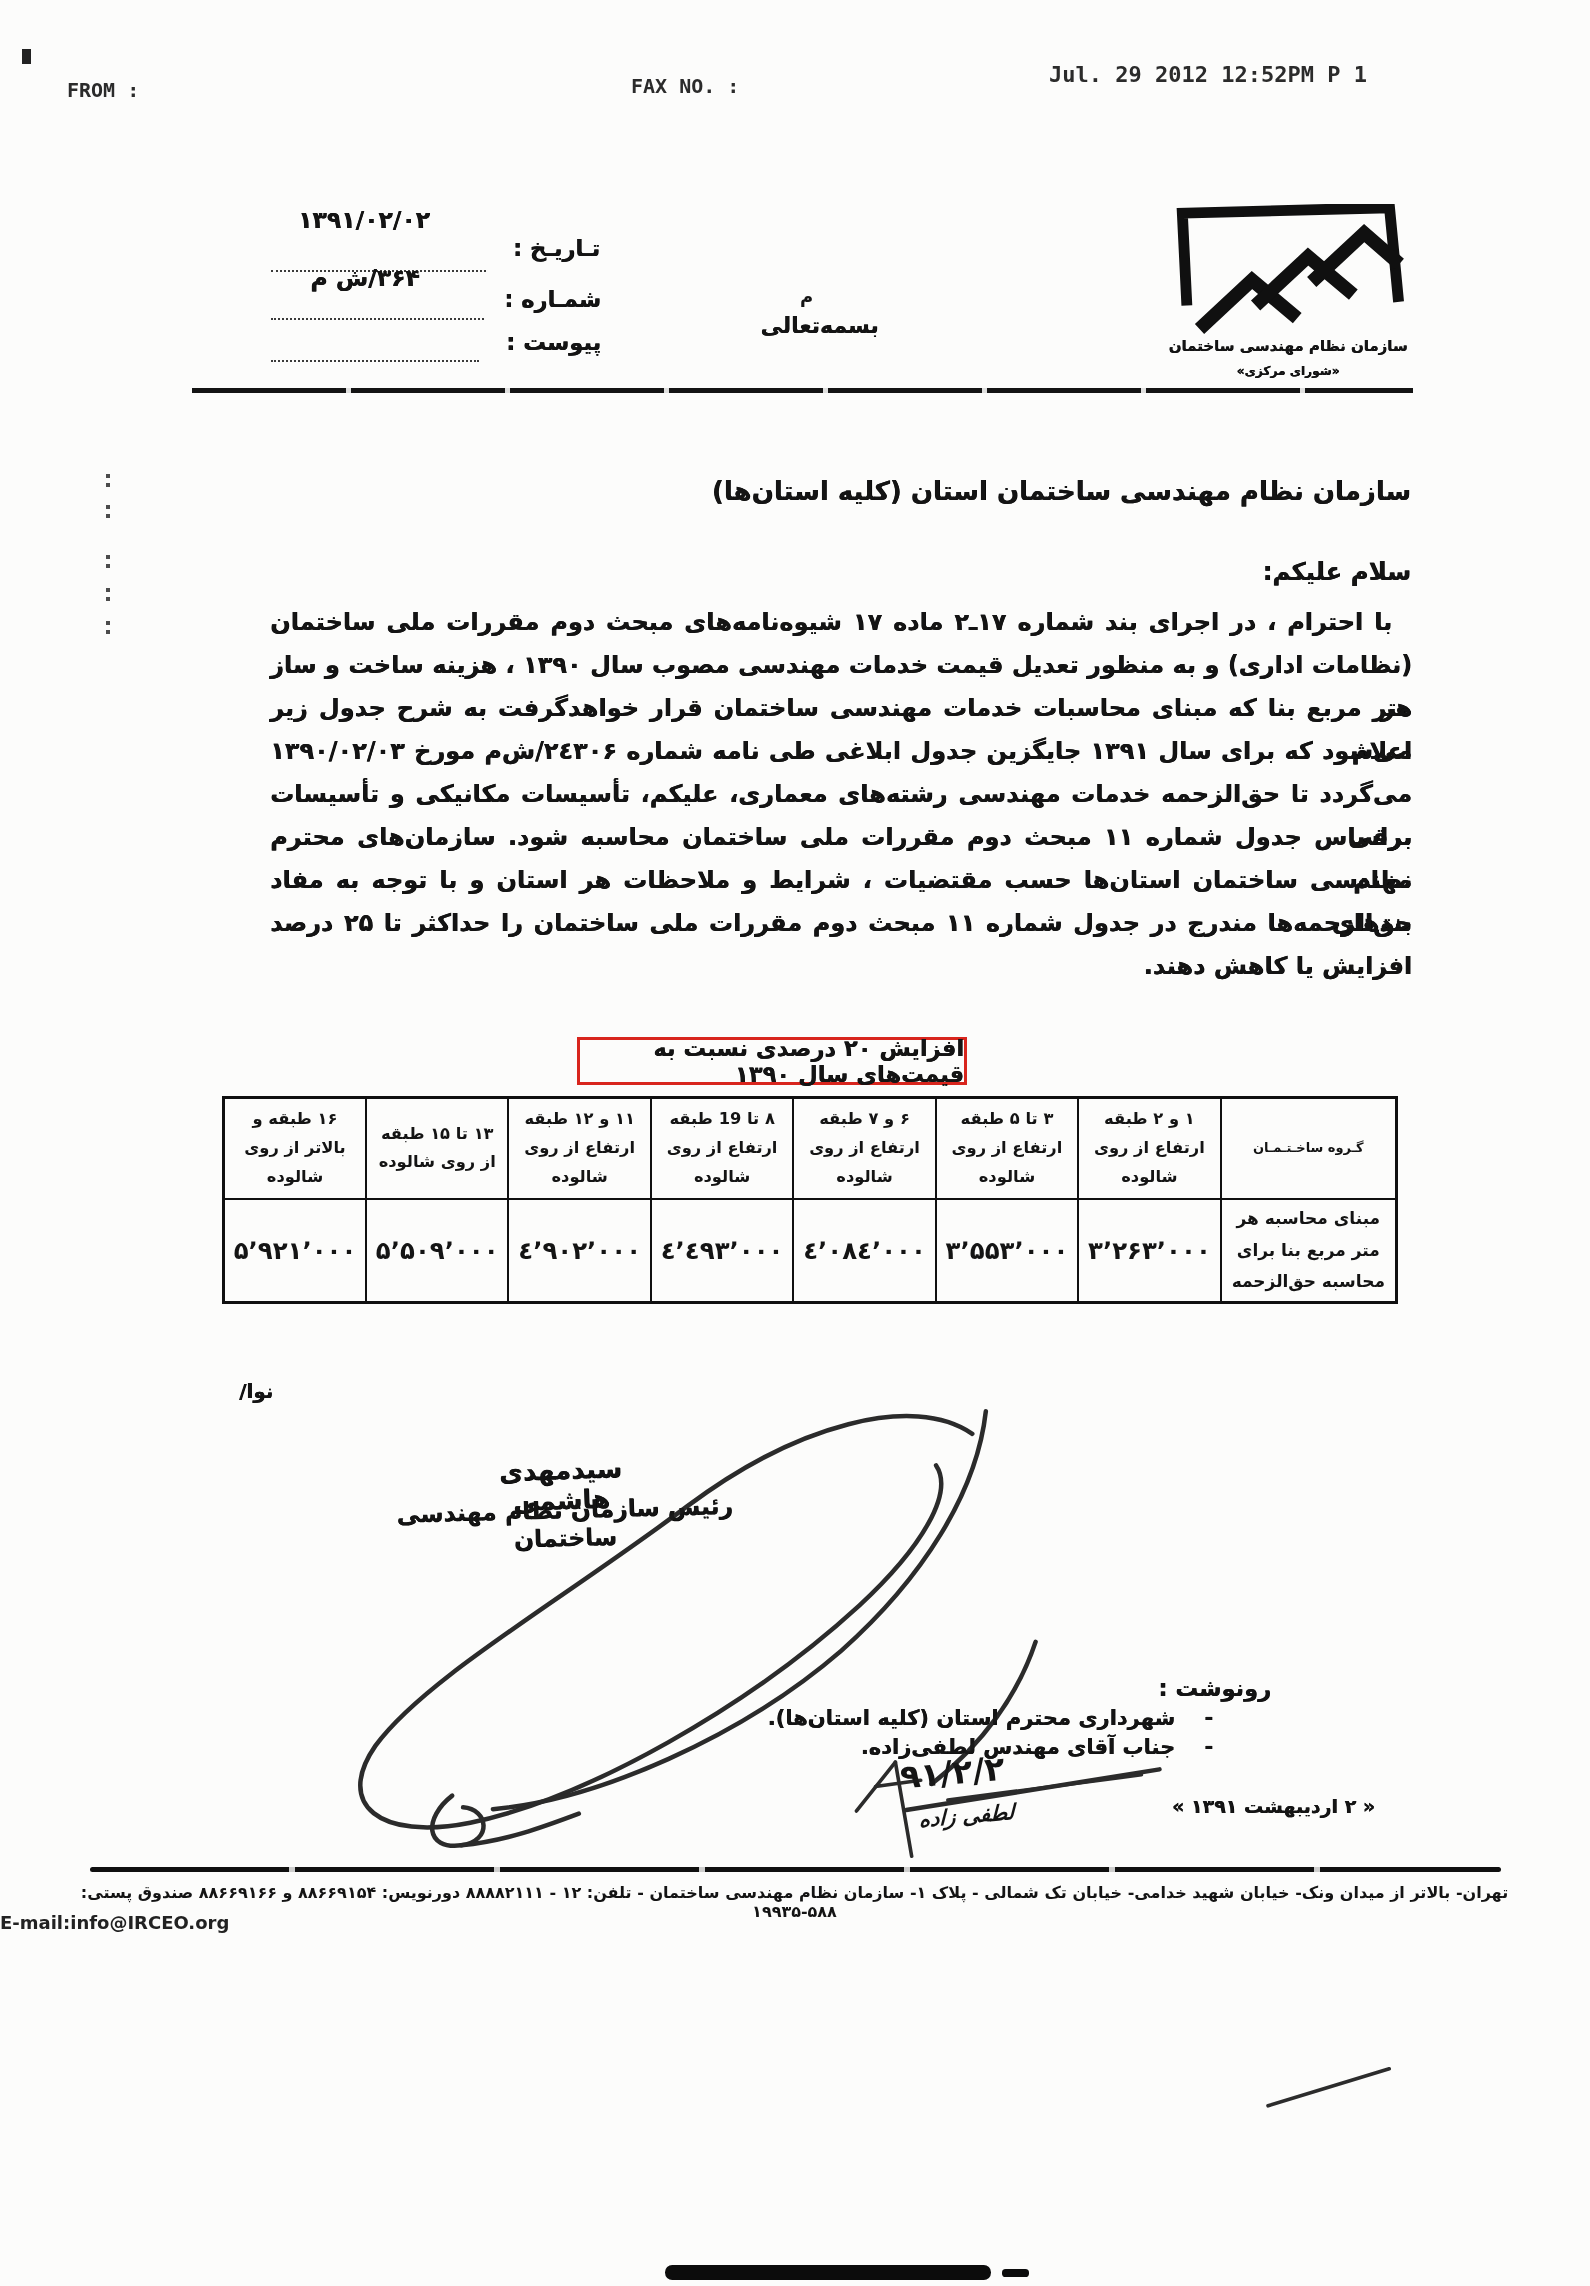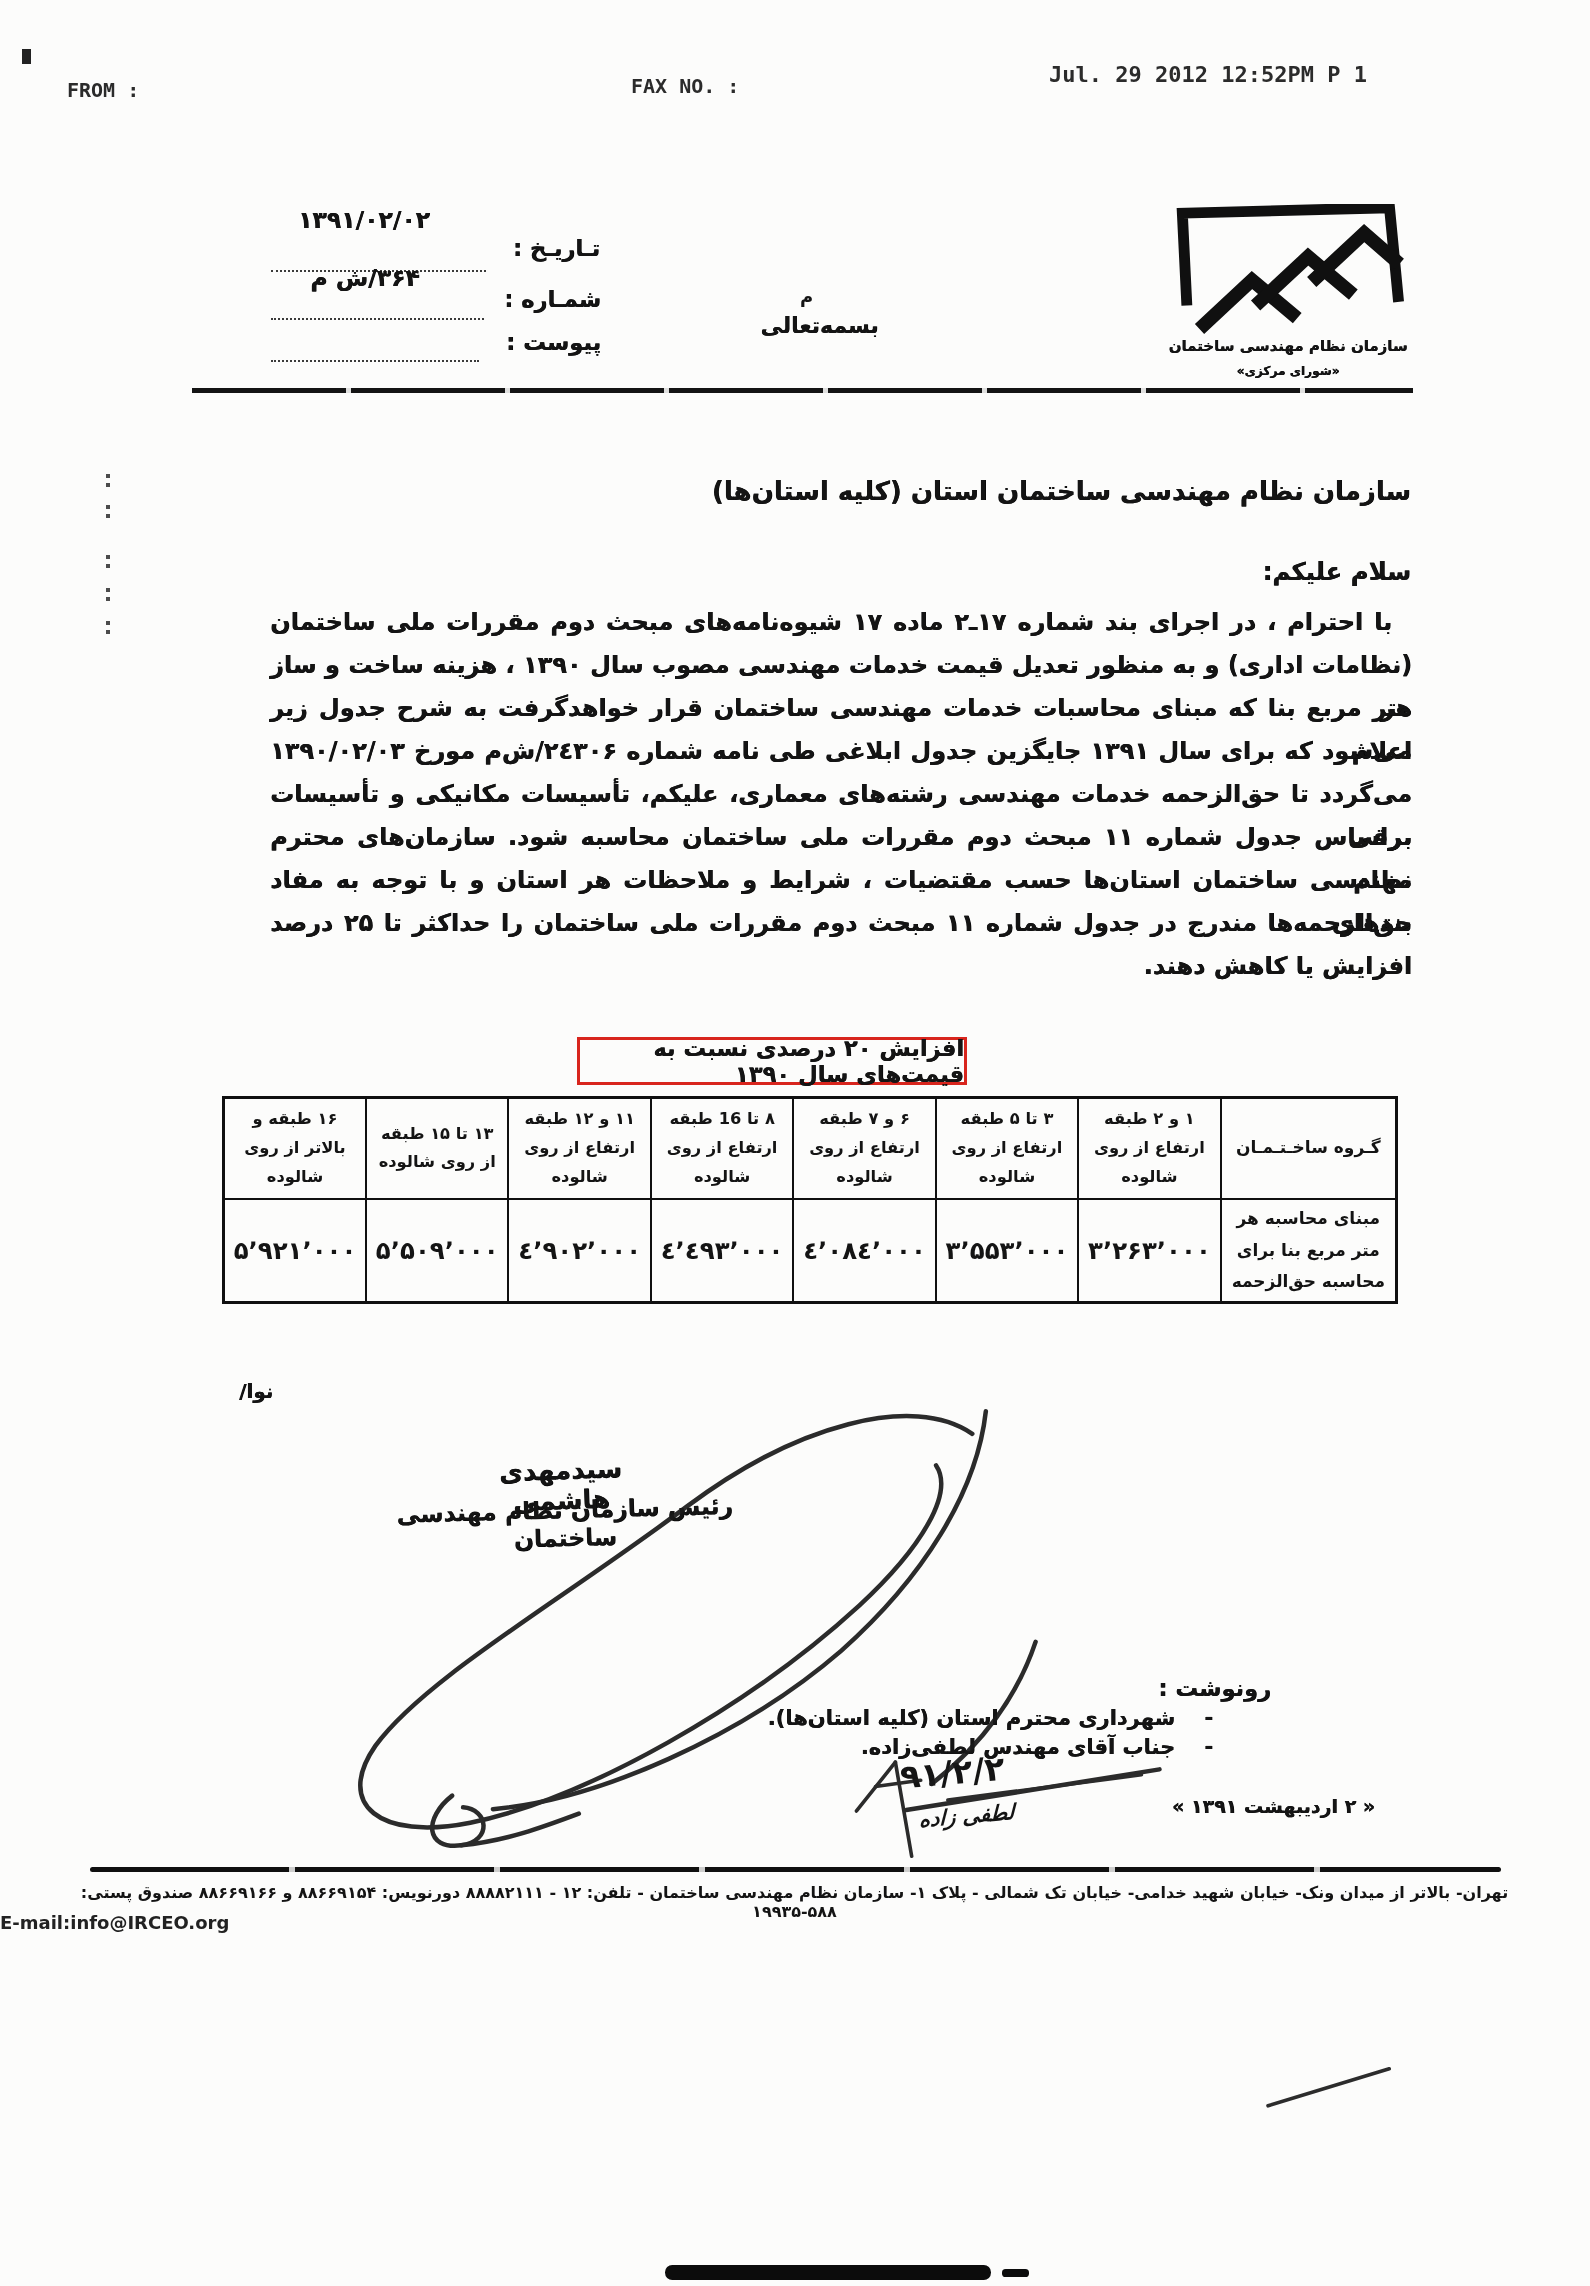--- a/index.html
+++ b/index.html
@@ -51,21 +51,21 @@
           display:flex;align-items:center;justify-content:center;font-size:22.6px;}
 
   
   .price-table{left:222px;top:1096px;width:1176px;border-collapse:collapse;direction:rtl;
                table-layout:fixed;border:3.6px solid #101010;}
   .price-table th,.price-table td{border:2.7px solid #101010;vertical-align:middle;text-align:center;
                font-weight:bold;padding:3.6px 7.2px;}
   .price-table thead tr{height:101px;}
   .price-table tbody tr{height:100px;}
   .price-table th{font-size:16.3px;line-height:1.75;}
-  .price-table th.group-col{width:159px;font-size:17px;margin-left:24px;}
+  .price-table th.group-col{width:159px;font-size:13px;margin-left:24px;}
   .price-table td.rowlabel{font-size:17px;line-height:1.85;}
   .price-table td.val{font-size:24.4px;letter-spacing:0.9px;}
 
   
   .paraph{left:239px;top:1379px;font-size:20px;}
   .sig-name{left:457px;top:1455px;width:208px;text-align:center;font-size:26px;transform:rotate(-2deg);}
   .sig-title{left:385px;top:1496px;width:360px;text-align:center;font-size:23.5px;transform:rotate(-1.5deg);}
 
   
   .cc{right:319px;top:1675px;text-align:right;}
@@ -143,21 +143,21 @@
     <span>افزایش ۲۰ درصدی نسبت به قیمت‌های سال ۱۳۹۰</span>
   </div>
 
   <table class="abs price-table">
     <thead>
         <tr>
           <th class="group-col">گـروه ساخـتـمـان</th>
           <th>۱ و ۲ طبقه ارتفاع از روی شالوده</th>
           <th>۳ تا ۵ طبقه ارتفاع از روی شالوده</th>
           <th>۶ و ۷ طبقه ارتفاع از روی شالوده</th>
-          <th>۸ تا 16 طبقه ارتفاع از روی شالوده</th>
+          <th>۸ تا 19 طبقه ارتفاع از روی شالوده</th>
           <th>۱۱ و ۱۲ طبقه ارتفاع از روی شالوده</th>
           <th>۱۳ تا ۱۵ طبقه از روی شالوده</th>
           <th>۱۶ طبقه و بالاتر از روی شالوده</th>
         </tr>
       </thead>
     <tbody>
         <tr>
           <td class="rowlabel">مبنای محاسبه هر متر مربع بنا برای محاسبه حق‌الزحمه</td>
           <td class="val">۳٬۲۶۳٬۰۰۰</td>
           <td class="val">۳٬۵۵۳٬۰۰۰</td>

